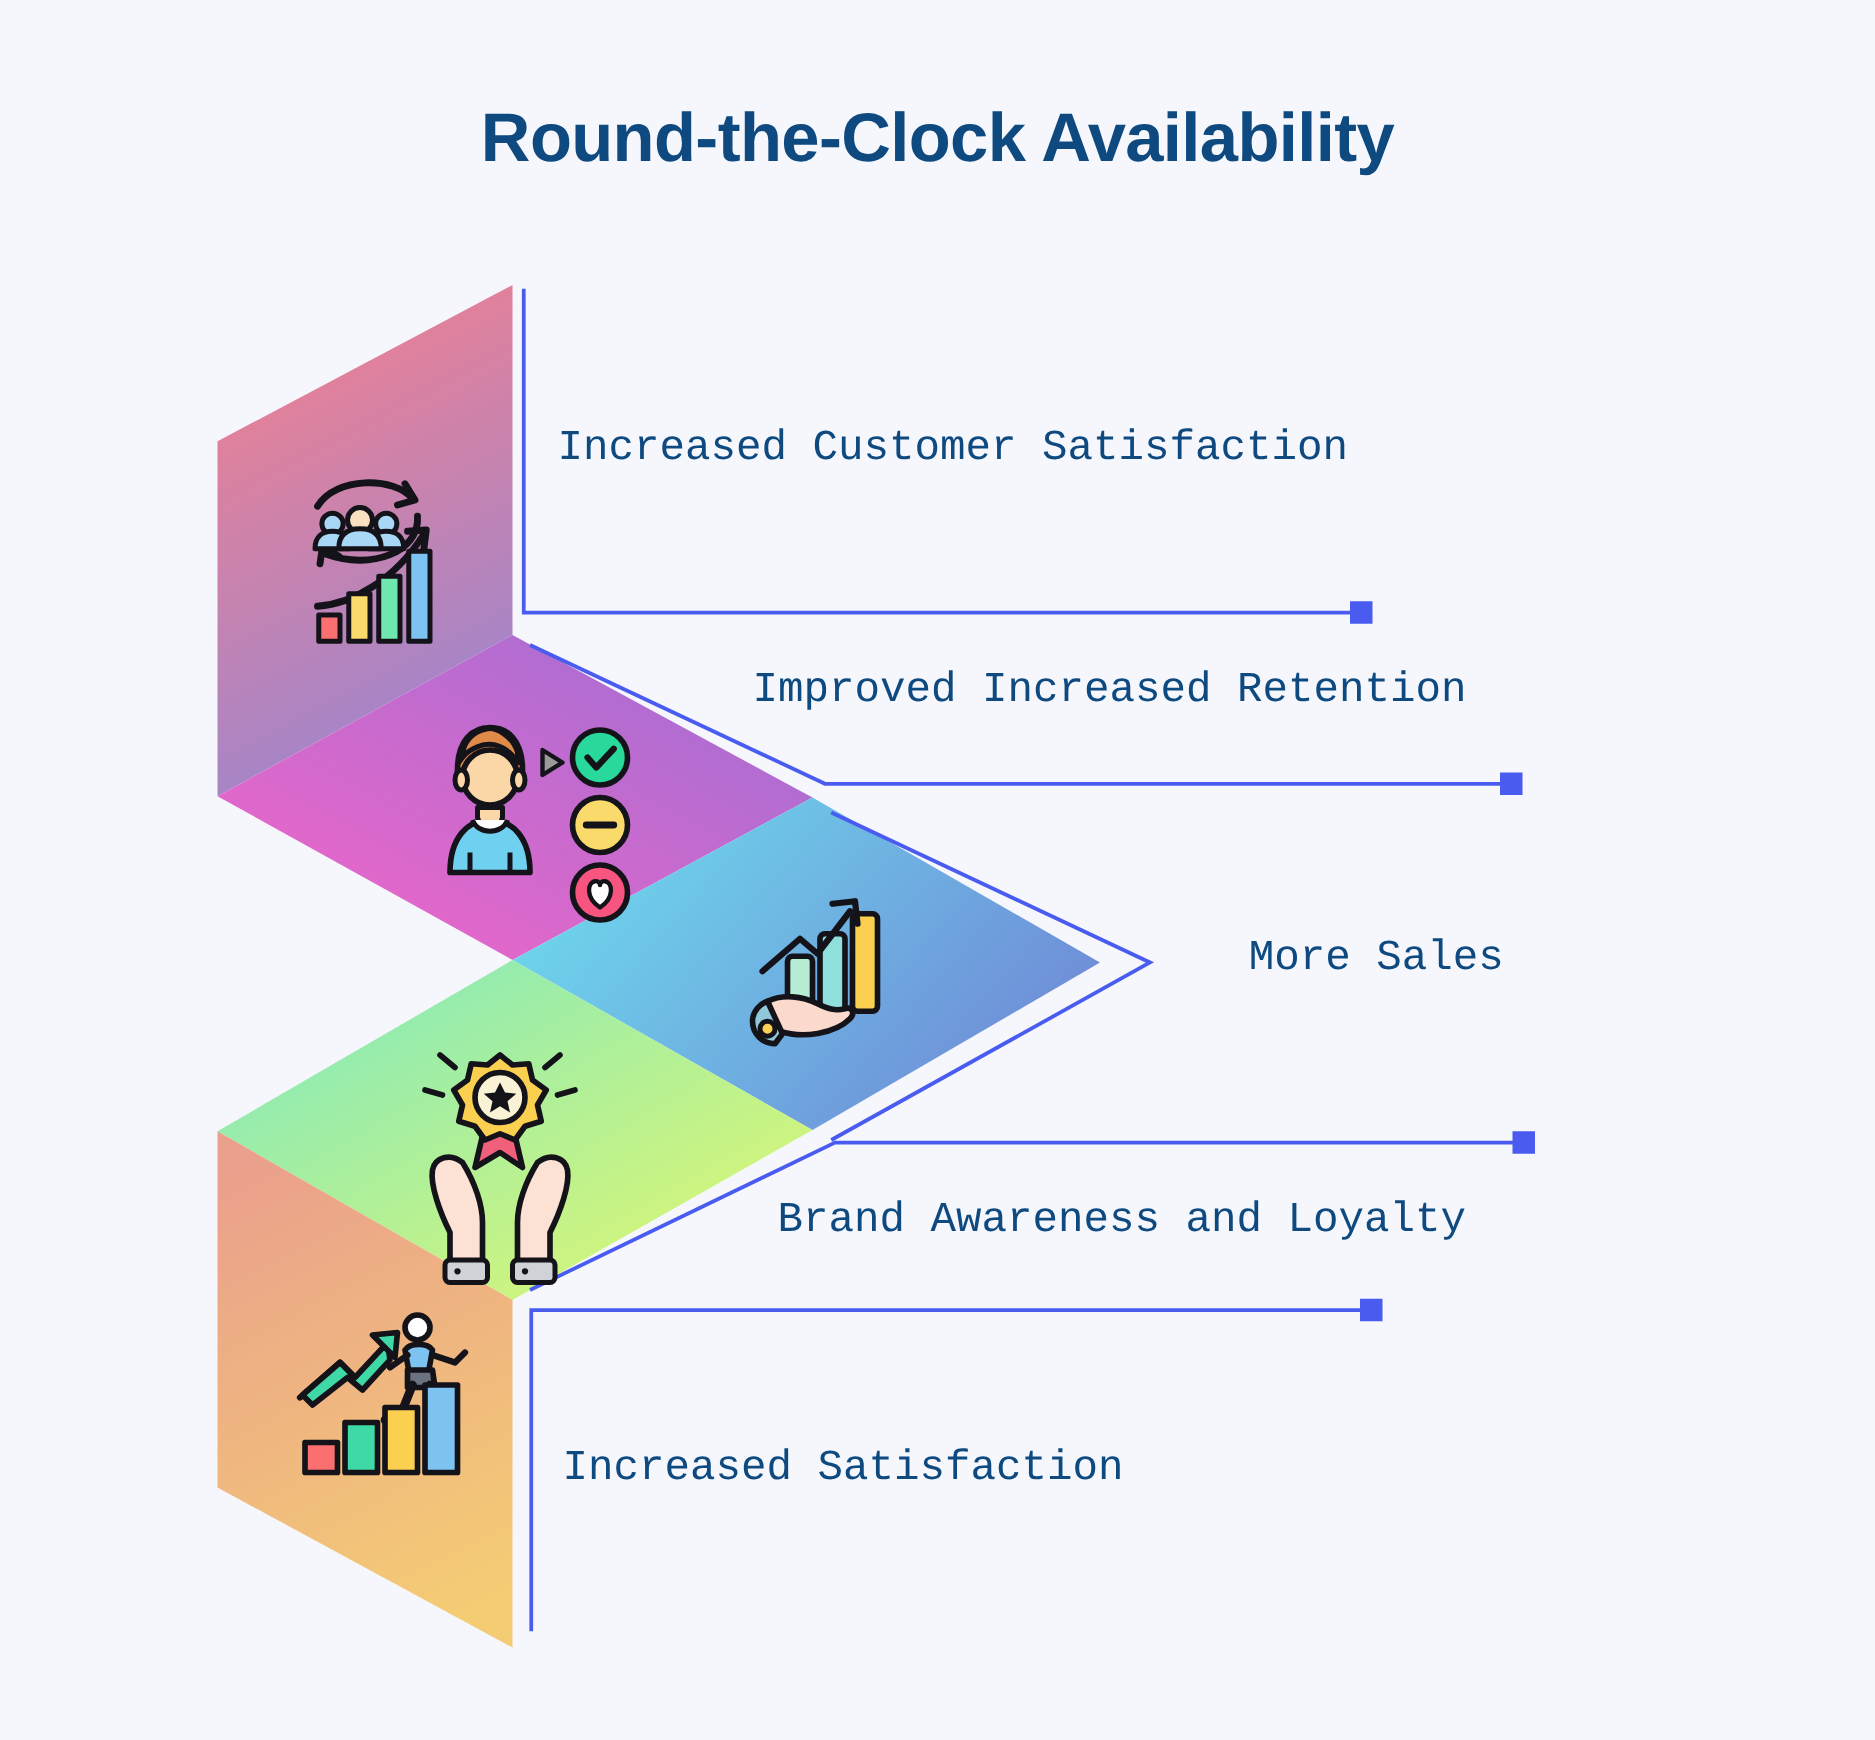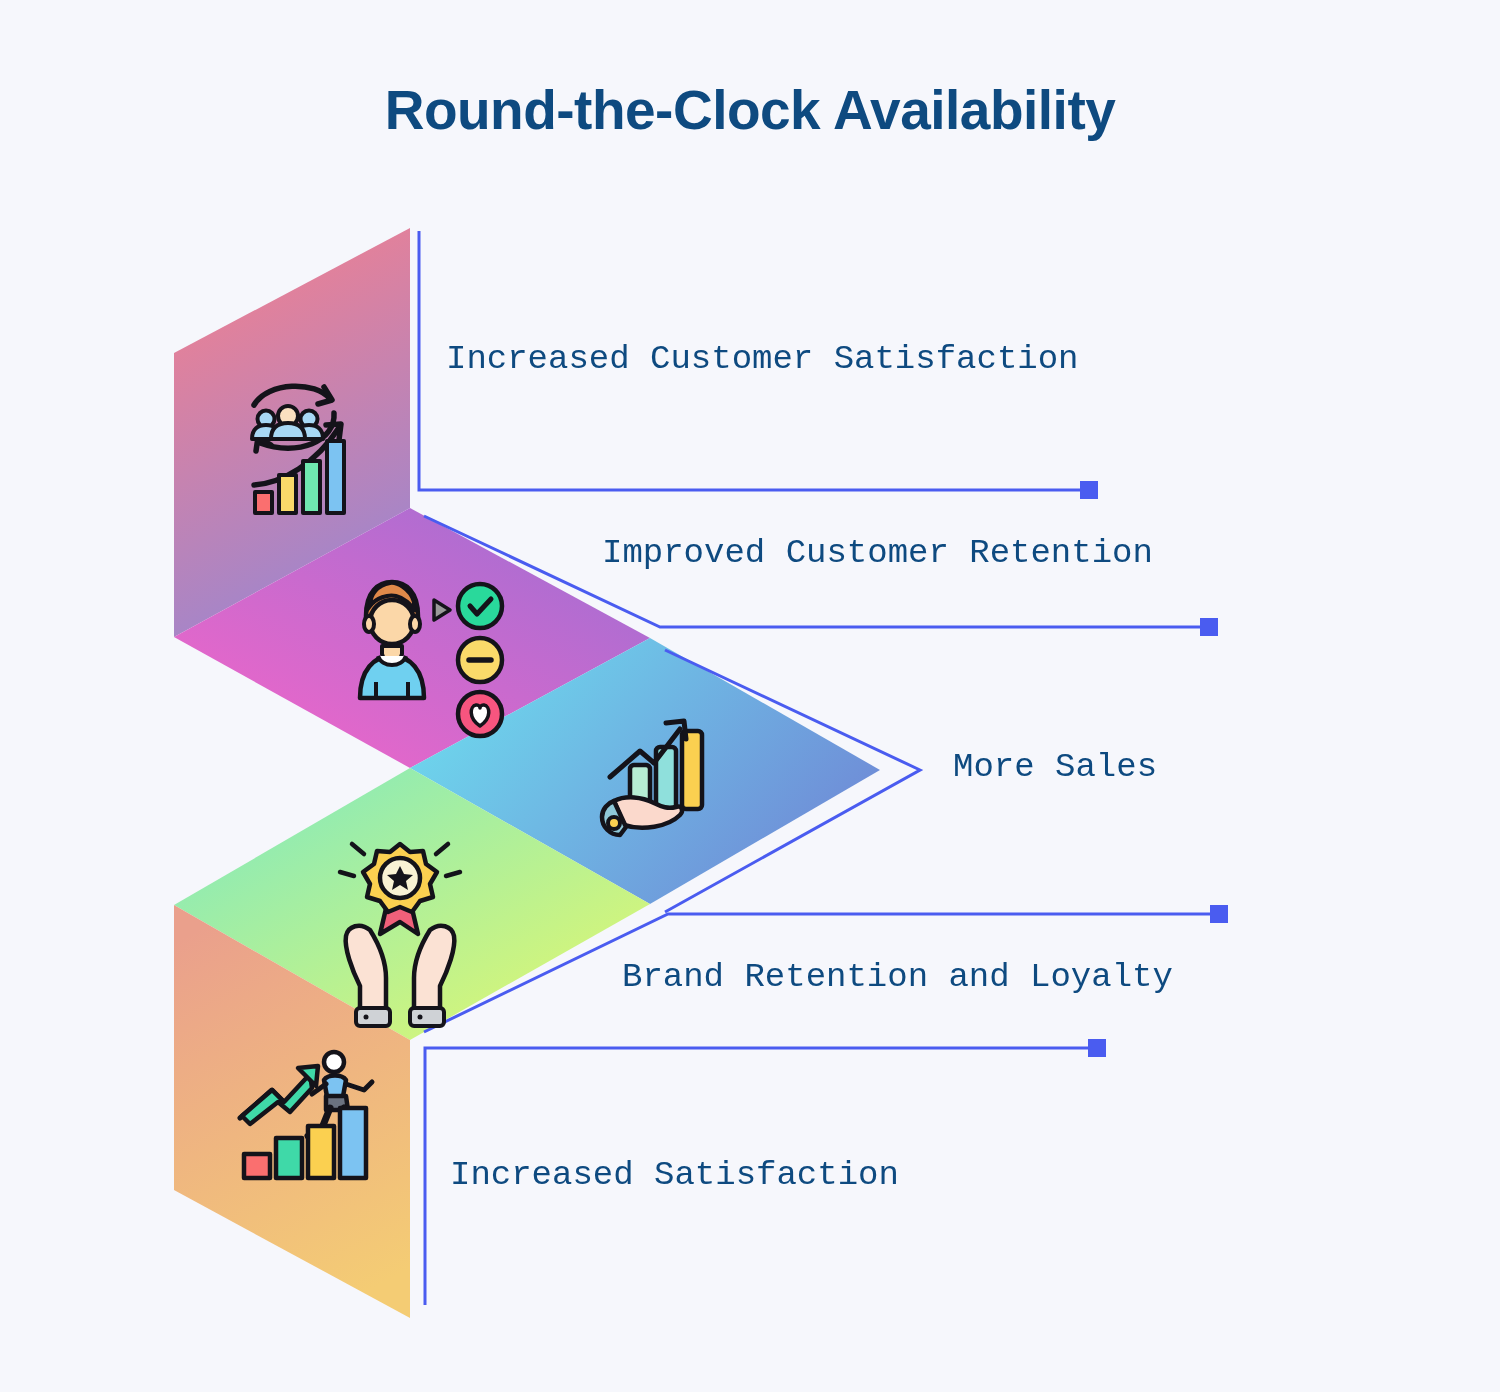--- a/index.html
+++ b/index.html
@@ -46,21 +46,21 @@
   .step-label {
     position: absolute;
     font-size: 34px;
     color: #0e4a80;
     font-family: Liberation Mono, monospace;
     white-space: nowrap;
     letter-spacing: 0px;
   }
   .lbl-0 { left: 446px; top: 340px; }
   .lbl-1 { left: 602px; top: 534px; }
-  .lbl-2 { left: 953px; top: 748px; }
+  .lbl-2 { left: 999px; top: 748px; }
   .lbl-3 { left: 622px; top: 958px; }
   .lbl-4 { left: 450px; top: 1156px; }
 </style>
 </head>
 <body>
 
 <div class="stage">
 
   <div class="title">Round-the-Clock Availability</div>
 
@@ -224,18 +224,18 @@
       <g stroke="#14131a" stroke-width="4.5" stroke-linejoin="round">
         <rect x="6" y="104" width="26" height="24" fill="#fa6f6f"></rect>
         <rect x="38" y="88" width="26" height="40" fill="#3fd9a8"></rect>
         <rect x="70" y="76" width="26" height="52" fill="#fbd050"></rect>
         <rect x="102" y="58" width="26" height="70" fill="#7cc3f2"></rect>
       </g>
     </g>
   </svg>
 
   <div class="step-label lbl-0">Increased Customer Satisfaction</div>
-  <div class="step-label lbl-1">Improved Customer Retention</div>
+  <div class="step-label lbl-1">Improved Increased Retention</div>
   <div class="step-label lbl-2">More Sales</div>
-  <div class="step-label lbl-3">Brand Retention and Loyalty</div>
+  <div class="step-label lbl-3">Brand Awareness and Loyalty</div>
   <div class="step-label lbl-4">Increased Satisfaction</div>
 
 </div>
 
 </body></html>

